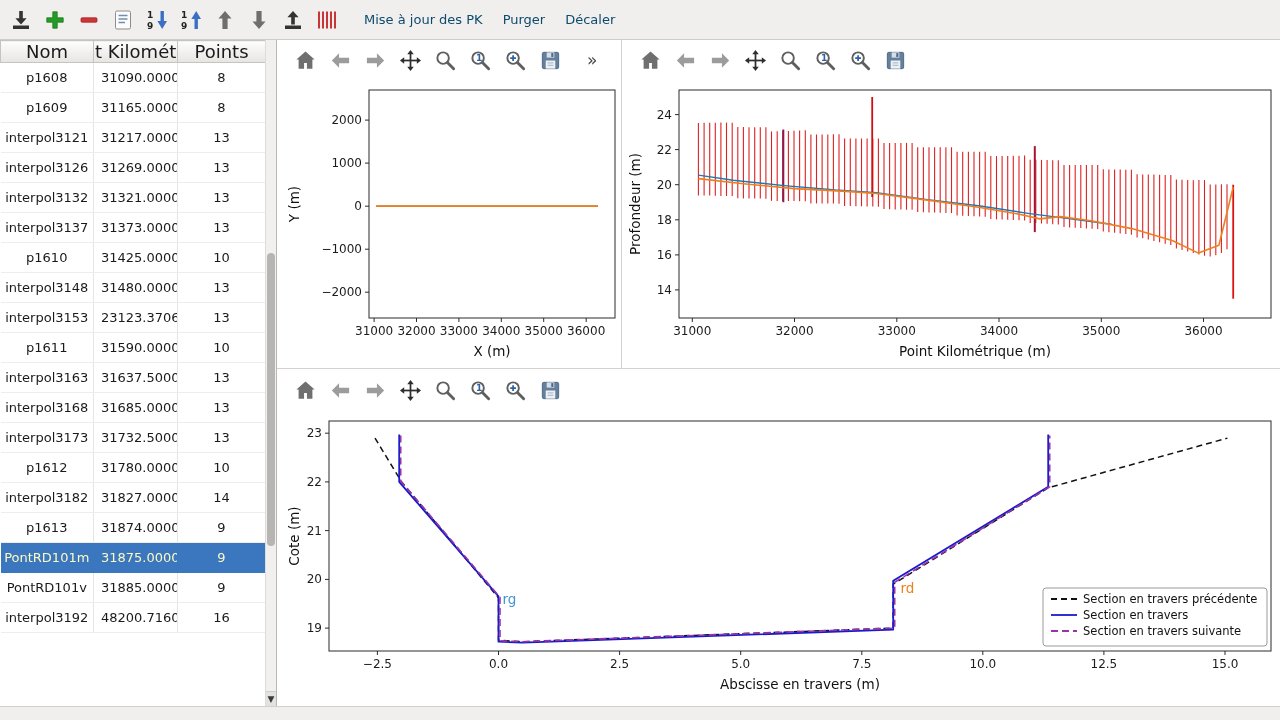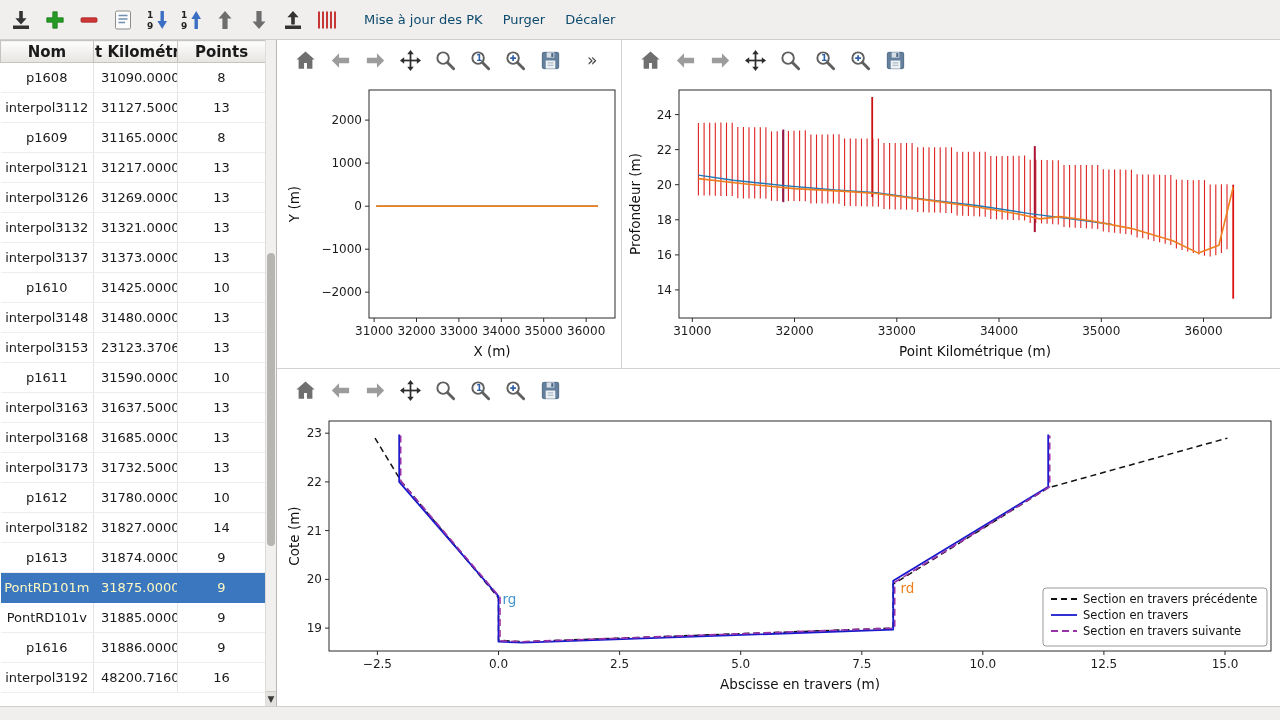--- a/index.html
+++ b/index.html
@@ -12,21 +12,21 @@
   .tb-icons{display:flex;align-items:center;gap:8px}
   .tb-icon{width:26px;height:26px;display:flex;align-items:center;justify-content:center;border-radius:3px}
   .tb-actions{display:flex;align-items:center;margin-left:14px}
   .tb-action{padding:4px 10px;font-size:13px;color:#0c4a6e;white-space:nowrap}
   
   .content{flex:1;display:flex;min-height:0}
   .left-panel{width:277px;flex:0 0 277px;background:#fff;border-right:1px solid #b9b7b5;display:flex}
   .table-wrap{width:265px}
   table{border-collapse:collapse;table-layout:fixed;width:265px}
   th{height:22px;background:linear-gradient(#fdfdfd,#e7e5e2);border:1px solid #c6c4c1;
-     font-weight:bold;font-size:15px;overflow:hidden;white-space:nowrap;text-align:center}
+     font-weight:normal;font-size:18px;overflow:hidden;white-space:nowrap;text-align:center}
   th.th-pk{text-align:left;padding-left:1px}
   col.c-nom{width:93px}col.c-pk{width:84px}col.c-pts{width:88px}
   td{height:30px;font-size:13px;text-align:center;white-space:nowrap;overflow:hidden;
      border-right:1px solid #e7e5e3;border-bottom:1px solid #efedeb;background:#fff}
   td.pk{text-align:center;padding-left:7px}
   tr.selected td{background:#3a77be;color:#fef9c3;border-right-color:#3a77be;border-bottom-color:#3a77be}
   .scrollbar{width:12px;background:#f2f0ee;border-left:1px solid #dedcda;position:relative}
   .scroll-thumb{position:absolute;left:1px;right:1px;top:32%;height:44%;background:#b7b5b2;border-radius:5px}
   .scroll-btn{position:absolute;bottom:0;left:0;right:0;height:15px;display:flex;align-items:center;
      justify-content:center;font-size:9px;color:#3a3a3a;background:#e4e2df;border-top:1px solid #cfcdca}
@@ -162,25 +162,20 @@
               <th>Points</th>
             </tr>
           </thead>
           <tbody>
               <tr>
                 <td>p1608</td>
                 <td class="pk">31090.0000</td>
                 <td>8</td>
               </tr>
               <tr>
-                <td>interpol3112</td>
-                <td class="pk">31127.5000</td>
-                <td>13</td>
-              </tr>
-              <tr>
                 <td>p1609</td>
                 <td class="pk">31165.0000</td>
                 <td>8</td>
               </tr>
               <tr>
                 <td>interpol3121</td>
                 <td class="pk">31217.0000</td>
                 <td>13</td>
               </tr>
               <tr>
@@ -249,25 +244,20 @@
                 <td>9</td>
               </tr>
               <tr class="selected">
                 <td>PontRD101m</td>
                 <td class="pk">31875.0000</td>
                 <td>9</td>
               </tr>
               <tr>
                 <td>PontRD101v</td>
                 <td class="pk">31885.0000</td>
-                <td>9</td>
-              </tr>
-              <tr>
-                <td>p1616</td>
-                <td class="pk">31886.0000</td>
                 <td>9</td>
               </tr>
               <tr>
                 <td>interpol3192</td>
                 <td class="pk">48200.7160</td>
                 <td>16</td>
               </tr>
             </tbody>
         </table>
       </div>

